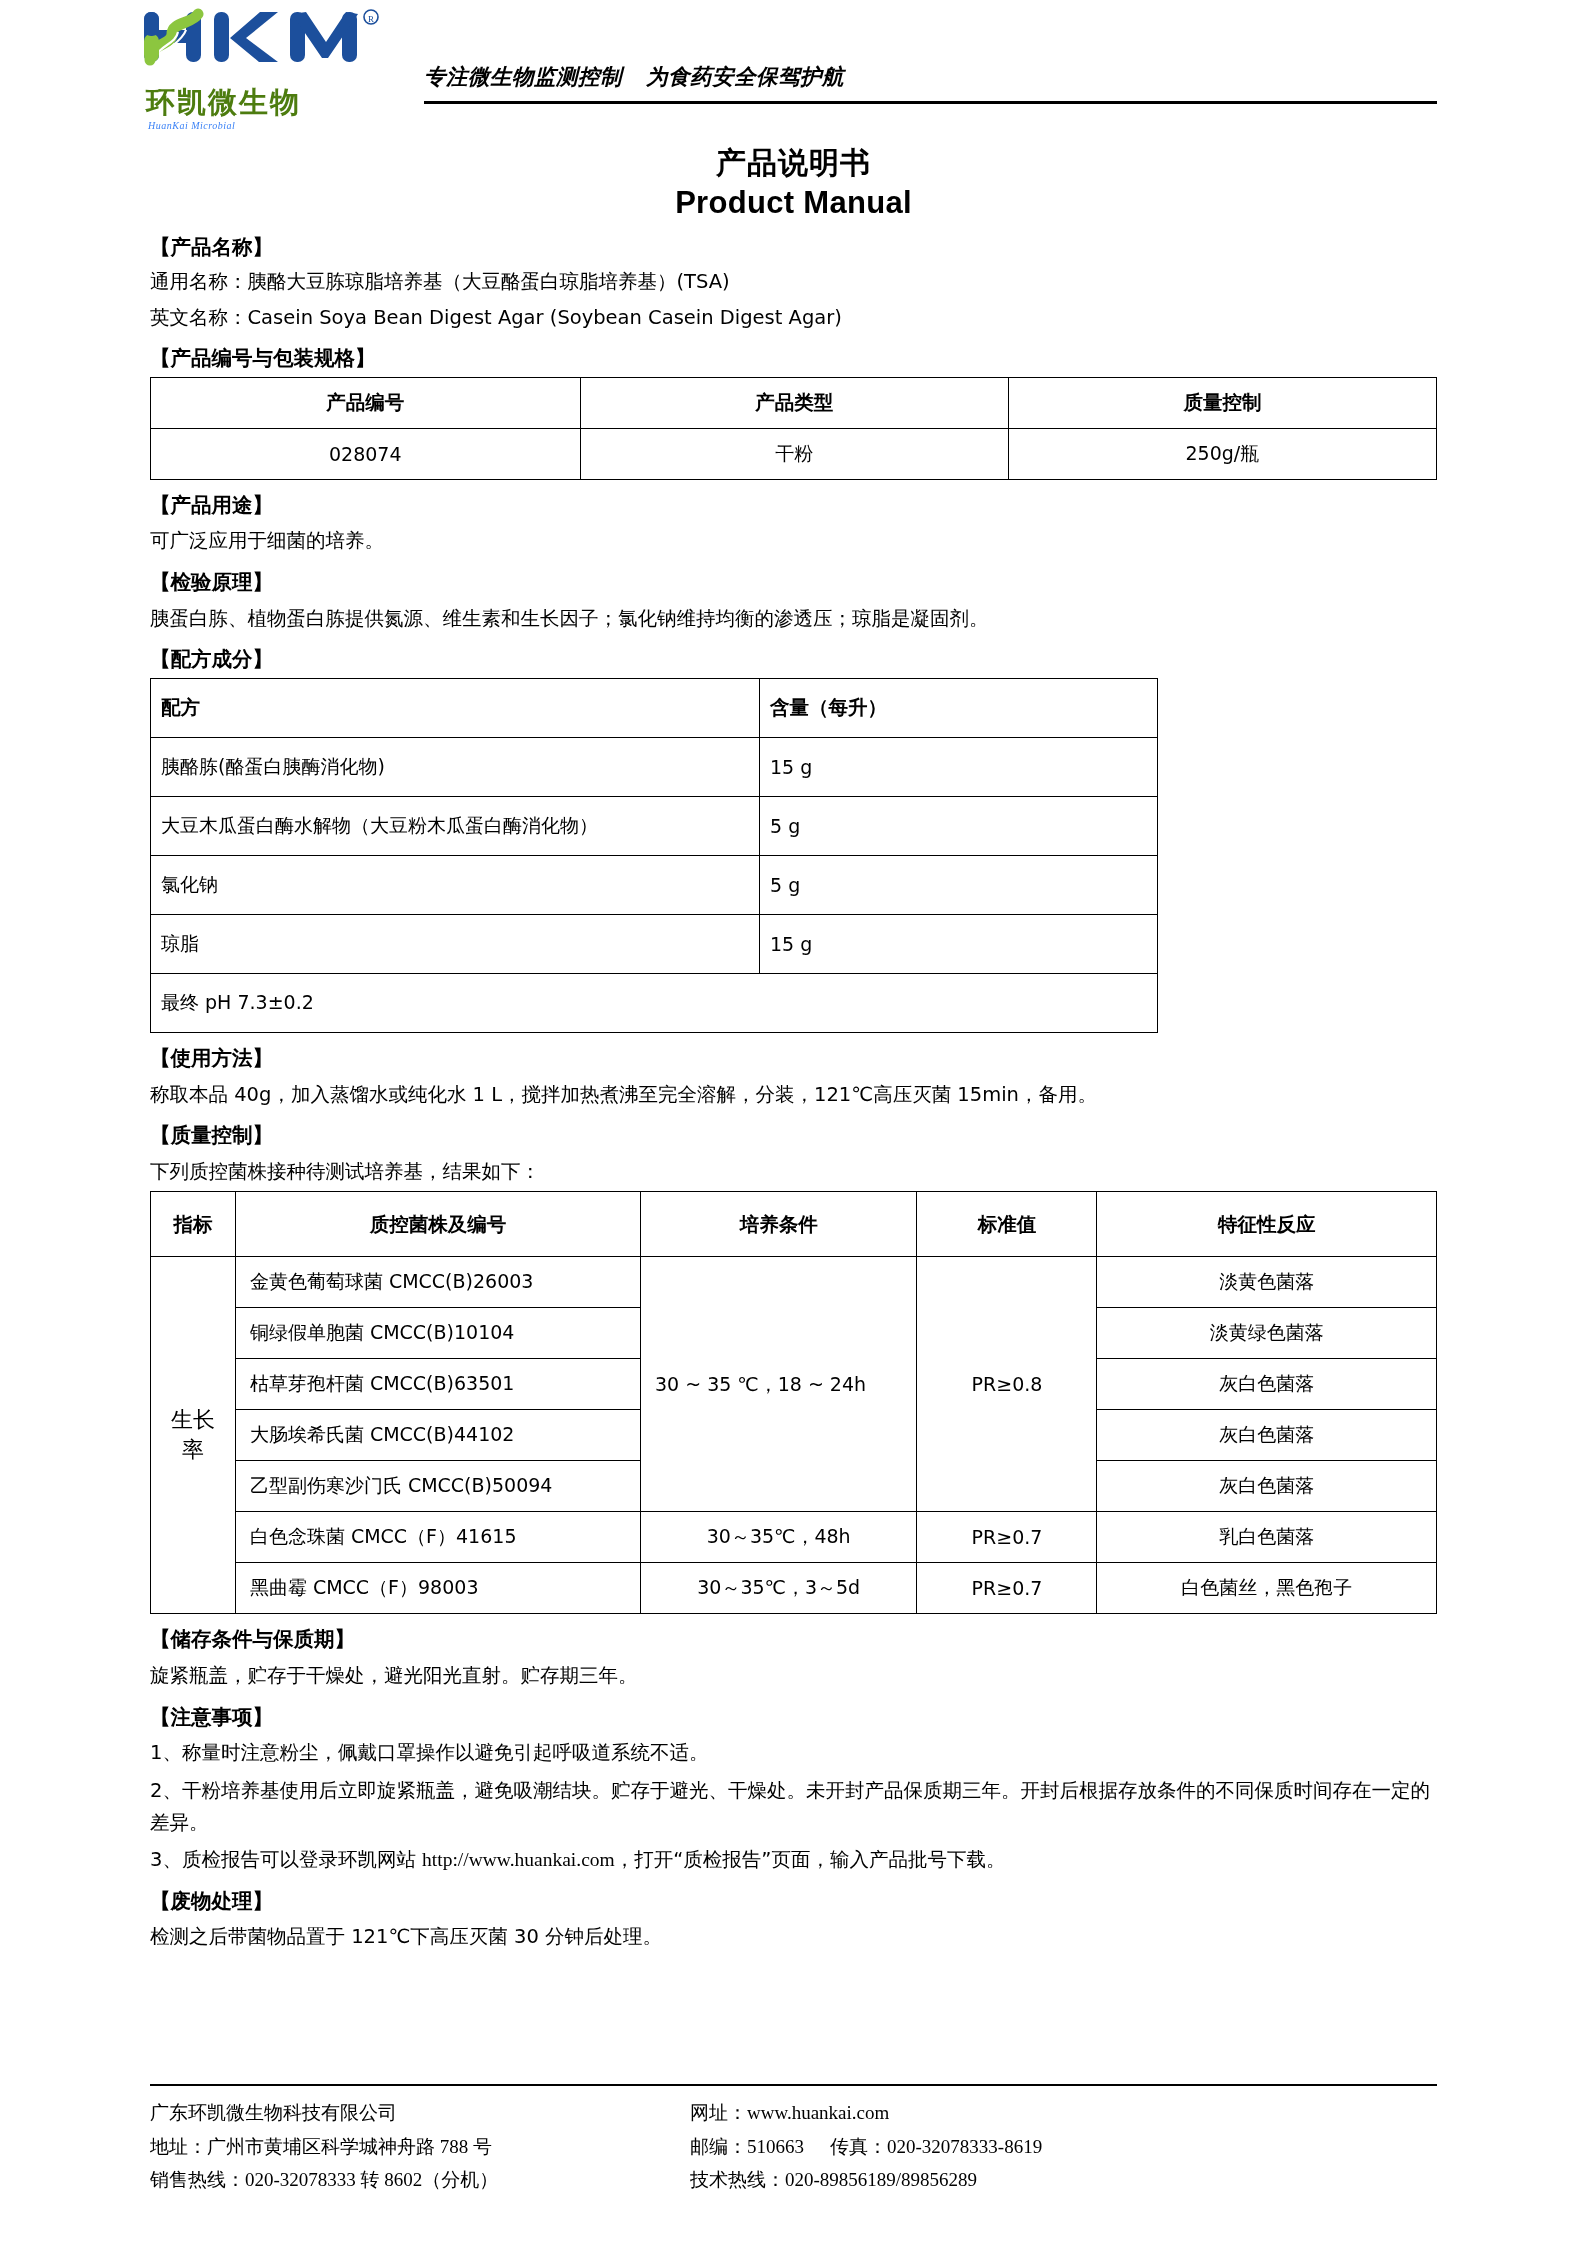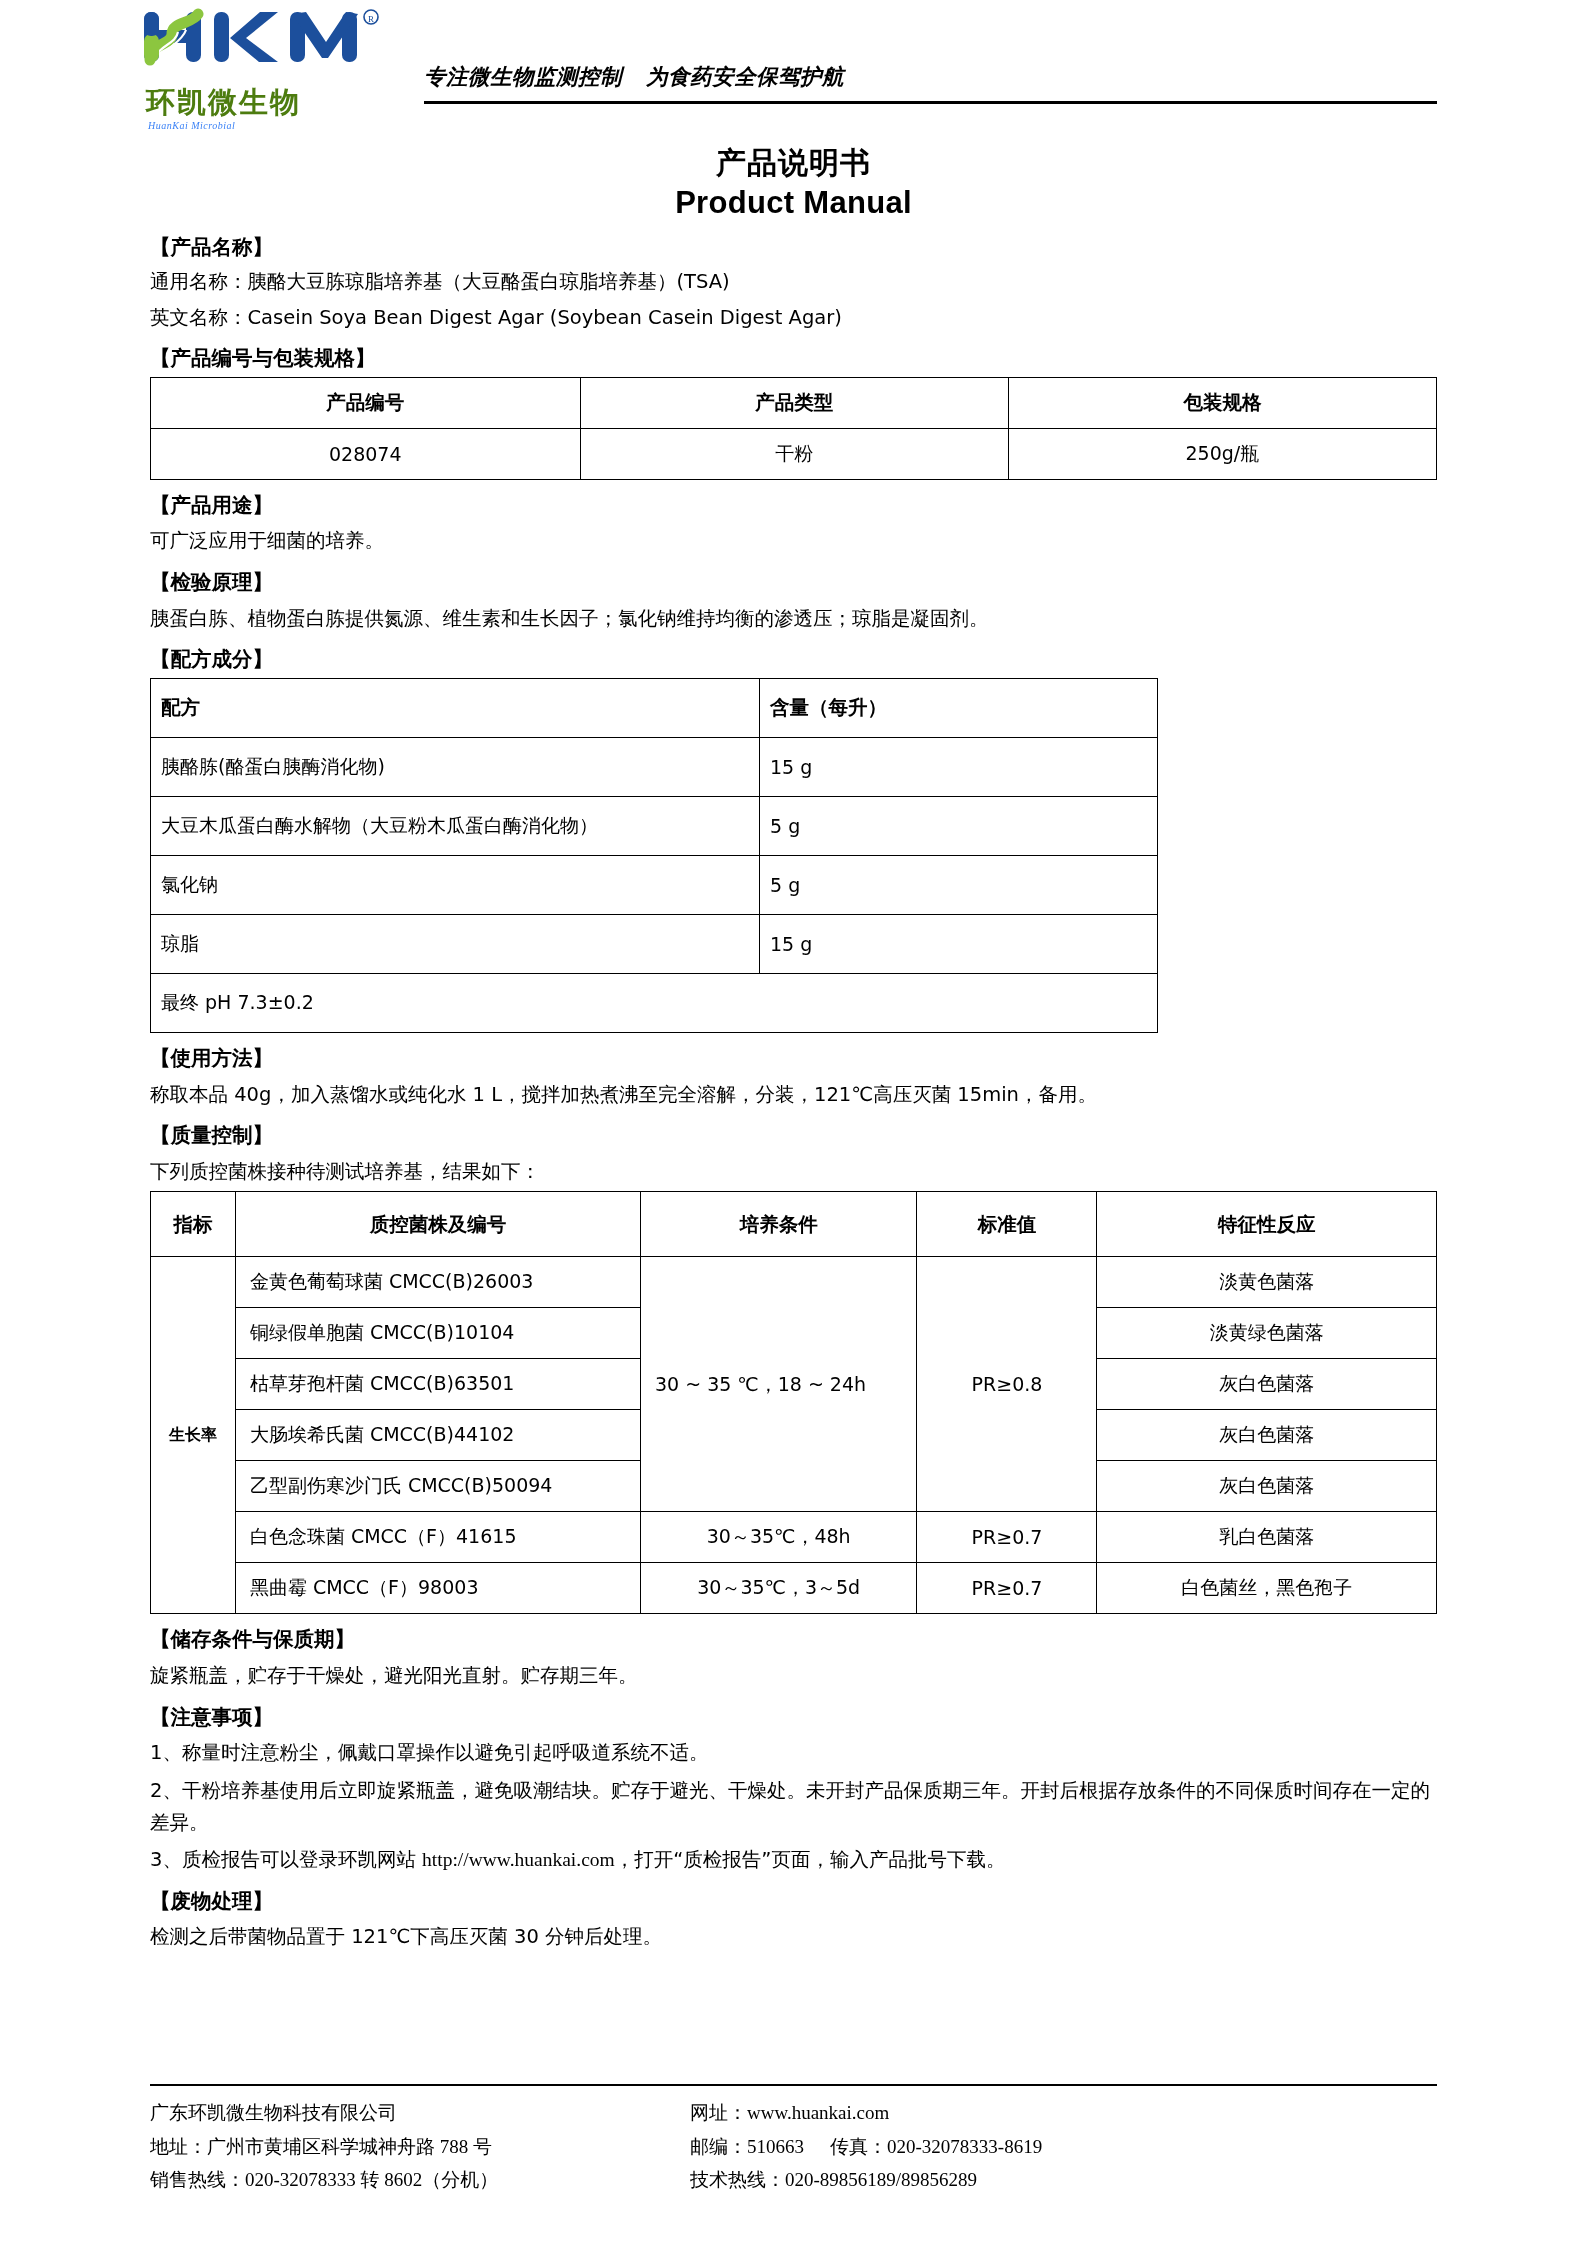--- a/index.html
+++ b/index.html
@@ -178,22 +178,22 @@
   .t-qc td {
     text-align: center;
     height: 38px;
     font-size: 19px;
   }
   .t-qc td.strain {
     text-align: left;
     padding-left: 14px;
   }
   .t-qc td.vcell {
-    font-weight: bold;
-    font-size: 16px;
+    font-weight: normal;
+    font-size: 22px;
   }
   .t-qc .cond-multi {
     text-align: left;
     padding-left: 14px;
     line-height: 2.0;
   }
 
   
   .footer {
     position: absolute;
@@ -267,21 +267,21 @@
   <div class="para tight">
     <span>英文名称：</span><span>Casein Soya Bean Digest Agar (Soybean Casein Digest Agar)</span>
   </div>
 
   <div class="sec-h">【产品编号与包装规格】</div>
   <table class="t-spec">
     <tbody>
         <tr>
       <th style="width:33.4%">产品编号</th>
       <th style="width:33.3%">产品类型</th>
-      <th style="width:33.3%">包装规格</th>
+      <th style="width:33.3%">质量控制</th>
     </tr>
     <tr>
       <td>028074</td>
       <td>干粉</td>
       <td>250g/瓶</td>
     </tr>
   </tbody>
     </table>
 
   <div class="sec-h">【产品用途】</div>

